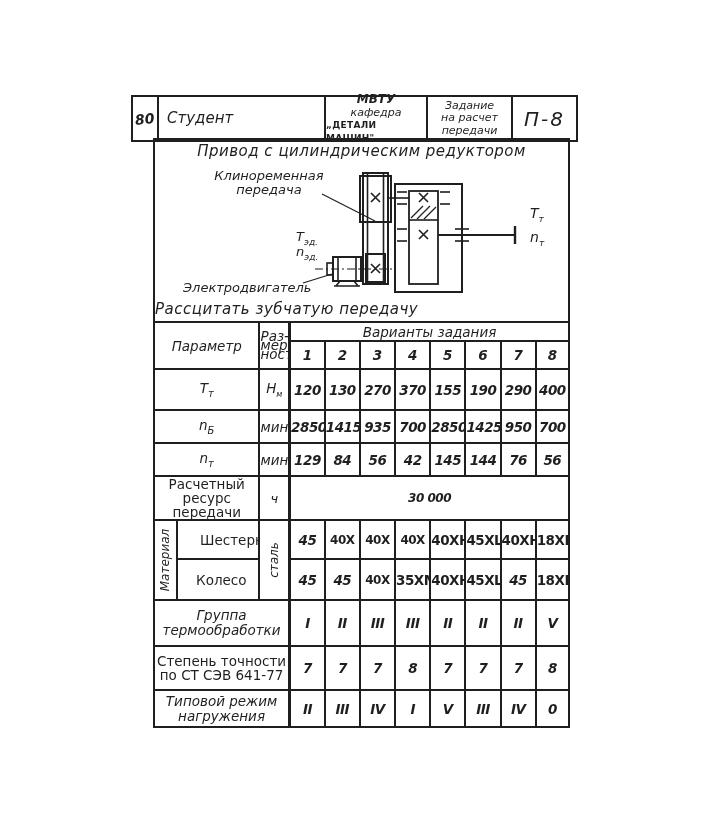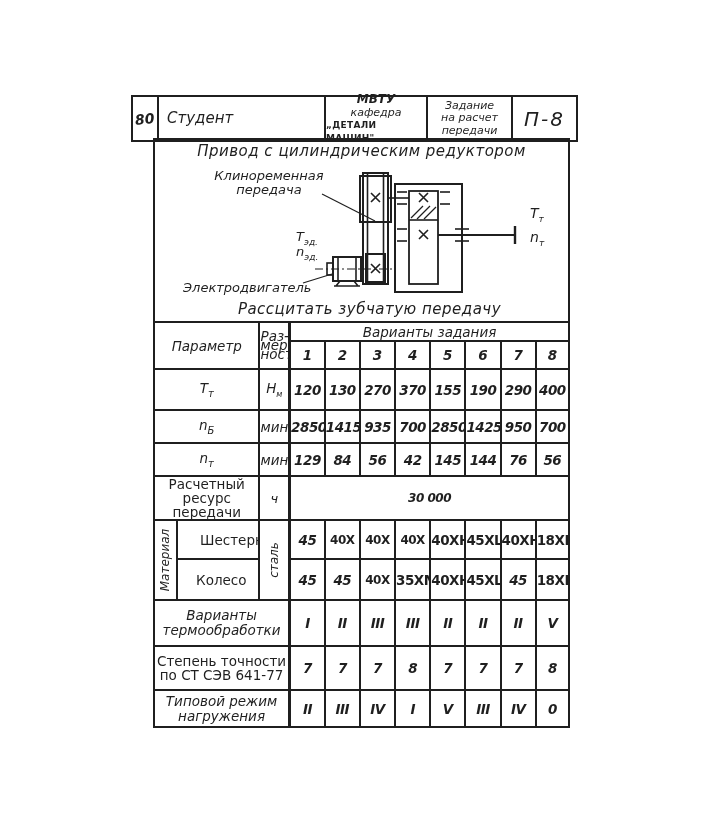--- a/index.html
+++ b/index.html
@@ -24,22 +24,22 @@
   #hdr .c-org .l3{font-size:9px;font-weight:700;font-style:normal;letter-spacing:.3px;}
   #hdr .c-task{width:85px;border-left:2px solid #1f1f1f;display:flex;flex-direction:column;
     align-items:center;justify-content:center;font-style:italic;font-size:11px;line-height:12.5px;}
   #hdr .c-code{flex:1;border-left:2px solid #1f1f1f;display:flex;align-items:center;
     justify-content:center;font-style:italic;font-size:20px;letter-spacing:2px;}
   
   #upper{position:absolute;left:153px;top:138px;width:417px;height:185px;
     border:2px solid #1f1f1f;border-bottom:none;box-sizing:border-box;}
   #title{position:absolute;left:0;top:2px;width:100%;text-align:center;
     font-style:italic;font-size:15px;letter-spacing:.5px;}
-  #subtitle{position:absolute;left:0;top:160px;width:100%;text-align:center;
-    font-style:italic;font-size:15px;letter-spacing:.5px;padding-left:8px;}
+  #subtitle{position:absolute;left:0;top:160px;width:100%;
+    font-style:italic;font-size:15px;letter-spacing:.5px;}
   #diag-svg{position:absolute;left:0;top:24px;}
   .lbl{position:absolute;font-style:italic;font-size:13px;line-height:14px;white-space:nowrap;}
   .lbl sub{font-size:9px;}
   
   #ptable{position:absolute;left:153px;top:321px;width:417px;border-collapse:collapse;
     table-layout:fixed;}
   #ptable td{border:2px solid #1f1f1f;text-align:center;vertical-align:middle;padding:0;
     font-size:13.5px;overflow:hidden;}
   #ptable td.thickR{border-right:3px solid #1f1f1f;}
   .hd{font-style:italic;font-size:14px;}
@@ -287,21 +287,21 @@
       <td class="v">45</td>
       <td class="vm" style="font-size:12px">40Х</td>
       <td class="vm">35ХМ</td>
       <td class="vm">40ХН</td>
       <td class="vm">45ХЦ</td>
       <td class="v">45</td>
       <td class="vm">18ХГТ</td>
     </tr>
     <tr style="height:46px">
       <td colspan="3" class="llabc thickR">
-        <div>Варианты</div>
+        <div>Группа</div>
         <div>термообработки</div>
       </td>
       <td class="v">I</td>
       <td class="v">II</td>
       <td class="v">III</td>
       <td class="v">III</td>
       <td class="v">II</td>
       <td class="v">II</td>
       <td class="v">II</td>
       <td class="v">V</td>

